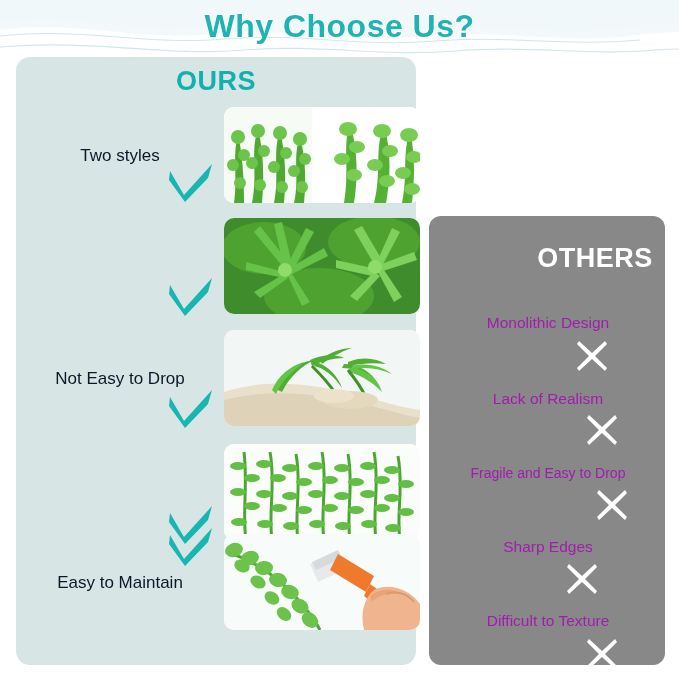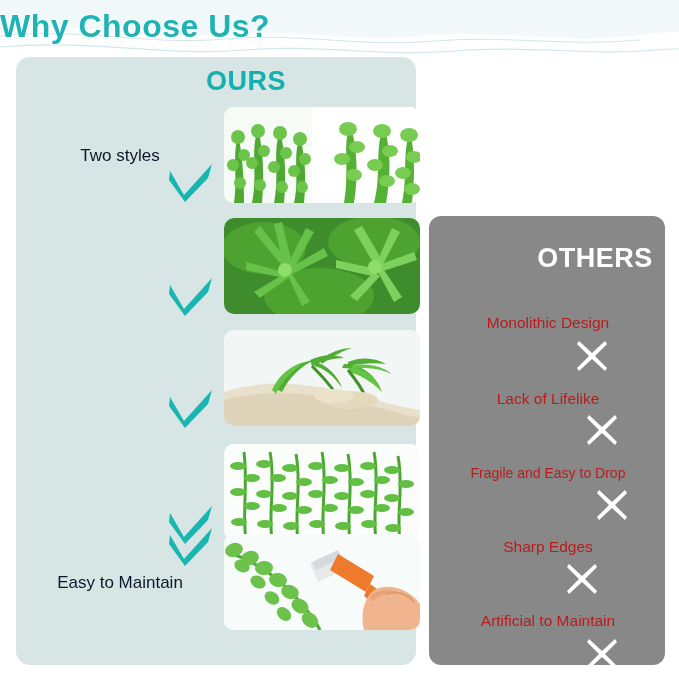--- a/index.html
+++ b/index.html
@@ -24,21 +24,21 @@
     overflow: hidden;
   }
   #wave-band svg { display: block; }
 
   
   #page-title {
     position: absolute;
     left: 0;
     top: 8px;
     width: 679px;
-    text-align: left;
+    text-align: center;
     font-size: 32px;
     font-weight: bold;
     color: #1fb3b3;
     letter-spacing: 0.5px;
     -webkit-text-stroke: 1.5px #ffffff;
     paint-order: stroke fill;
     z-index: 5;
   }
 
   
@@ -55,21 +55,20 @@
     position: absolute;
     left: 16px;
     top: 66px;
     width: 400px;
     text-align: center;
     font-size: 27px;
     font-weight: bold;
     color: #12b0ae;
     letter-spacing: 0.5px;
     z-index: 4;
-    padding-left: 30px;
   }
 
   
   #others-panel {
     position: absolute;
     left: 429px;
     top: 216px;
     width: 236px;
     height: 449px;
     background: #888888;
@@ -125,21 +124,21 @@
   .others-row {
     position: absolute;
     left: 437px;
     width: 222px;
   }
   .others-label {
     position: absolute;
     left: 0;
     width: 222px;
     text-align: center;
-    color: #b91c1c;
+    color: #a21caf;
     font-size: 15.5px;
     line-height: 20px;
     white-space: nowrap;
   }
   .others-x {
     position: absolute;
     width: 34px;
     height: 34px;
   }
 </style>
@@ -256,20 +255,21 @@
         <path d="M150 54 L126 78 L133 83 L156 58 Z"></path>
         <path d="M154 54 L170 84 L178 79 L160 52 Z"></path>
       </g>
       <circle cx="61" cy="52" r="7" fill="#8fdc6b"></circle>
       <circle cx="151" cy="49" r="7" fill="#8fdc6b"></circle>
     </svg>
   </div>
 </div>
 
 <div class="ours-row" style="top:330px;">
+  <div class="ours-label" style="top:38px;">Not Easy to Drop</div>
   <div class="ours-check" style="left:140px; top:58px;">
     <svg viewBox="0 0 46 40" width="46" height="40">
         <path d="M2 9 L16 33 L44 2 L40 16 L17 40 L1 18 Z" fill="#18b6b0"></path>
       </svg>
   </div>
   <div class="photo" style="top:0;">
     <svg viewBox="0 0 196 96" width="196" height="96">
       <rect width="196" height="96" fill="#f2f6f4"></rect>
       <path d="M0 62 C 40 48, 90 54, 130 64 C 160 72, 180 78, 196 80 L196 96 L0 96 Z" fill="#e9e0cc"></path>
       <path d="M0 70 C 45 58, 95 64, 140 74 C 165 80, 182 86, 196 88 L196 96 L0 96 Z" fill="#ded2b8"></path>
@@ -395,21 +395,21 @@
 <div class="others-row" style="top:313px;">
   <div class="others-label" style="top:0;">Monolithic Design</div>
   <div class="others-x" style="left:138px; top:26px;">
     <svg viewBox="0 0 34 34" width="34" height="34">
         <path d="M4 2 L17 14 L30 2 L32 5 L20 17 L32 29 L30 32 L17 20 L4 32 L2 29 L14 17 L2 5 Z" fill="#ffffff"></path>
       </svg>
   </div>
 </div>
 
 <div class="others-row" style="top:389px;">
-  <div class="others-label" style="top:0;">Lack of Lifelike</div>
+  <div class="others-label" style="top:0;">Lack of Realism</div>
   <div class="others-x" style="left:148px; top:24px;">
     <svg viewBox="0 0 34 34" width="34" height="34">
         <path d="M4 2 L17 14 L30 2 L32 5 L20 17 L32 29 L30 32 L17 20 L4 32 L2 29 L14 17 L2 5 Z" fill="#ffffff"></path>
       </svg>
   </div>
 </div>
 
 <div class="others-row" style="top:463px;">
   <div class="others-label" style="top:0; font-size:14px;">Fragile and Easy to Drop</div>
   <div class="others-x" style="left:158px; top:25px;">
@@ -422,19 +422,19 @@
 <div class="others-row" style="top:537px;">
   <div class="others-label" style="top:0;">Sharp Edges</div>
   <div class="others-x" style="left:128px; top:25px;">
     <svg viewBox="0 0 34 34" width="34" height="34">
         <path d="M4 2 L17 14 L30 2 L32 5 L20 17 L32 29 L30 32 L17 20 L4 32 L2 29 L14 17 L2 5 Z" fill="#ffffff"></path>
       </svg>
   </div>
 </div>
 
 <div class="others-row" style="top:611px;">
-  <div class="others-label" style="top:0;">Artificial to Maintain</div>
+  <div class="others-label" style="top:0;">Difficult to Texture</div>
   <div class="others-x" style="left:148px; top:26px;">
     <svg viewBox="0 0 34 34" width="34" height="34">
         <path d="M4 2 L17 14 L30 2 L32 5 L20 17 L32 29 L30 32 L17 20 L4 32 L2 29 L14 17 L2 5 Z" fill="#ffffff"></path>
       </svg>
   </div>
 </div>
 
 </body></html>

